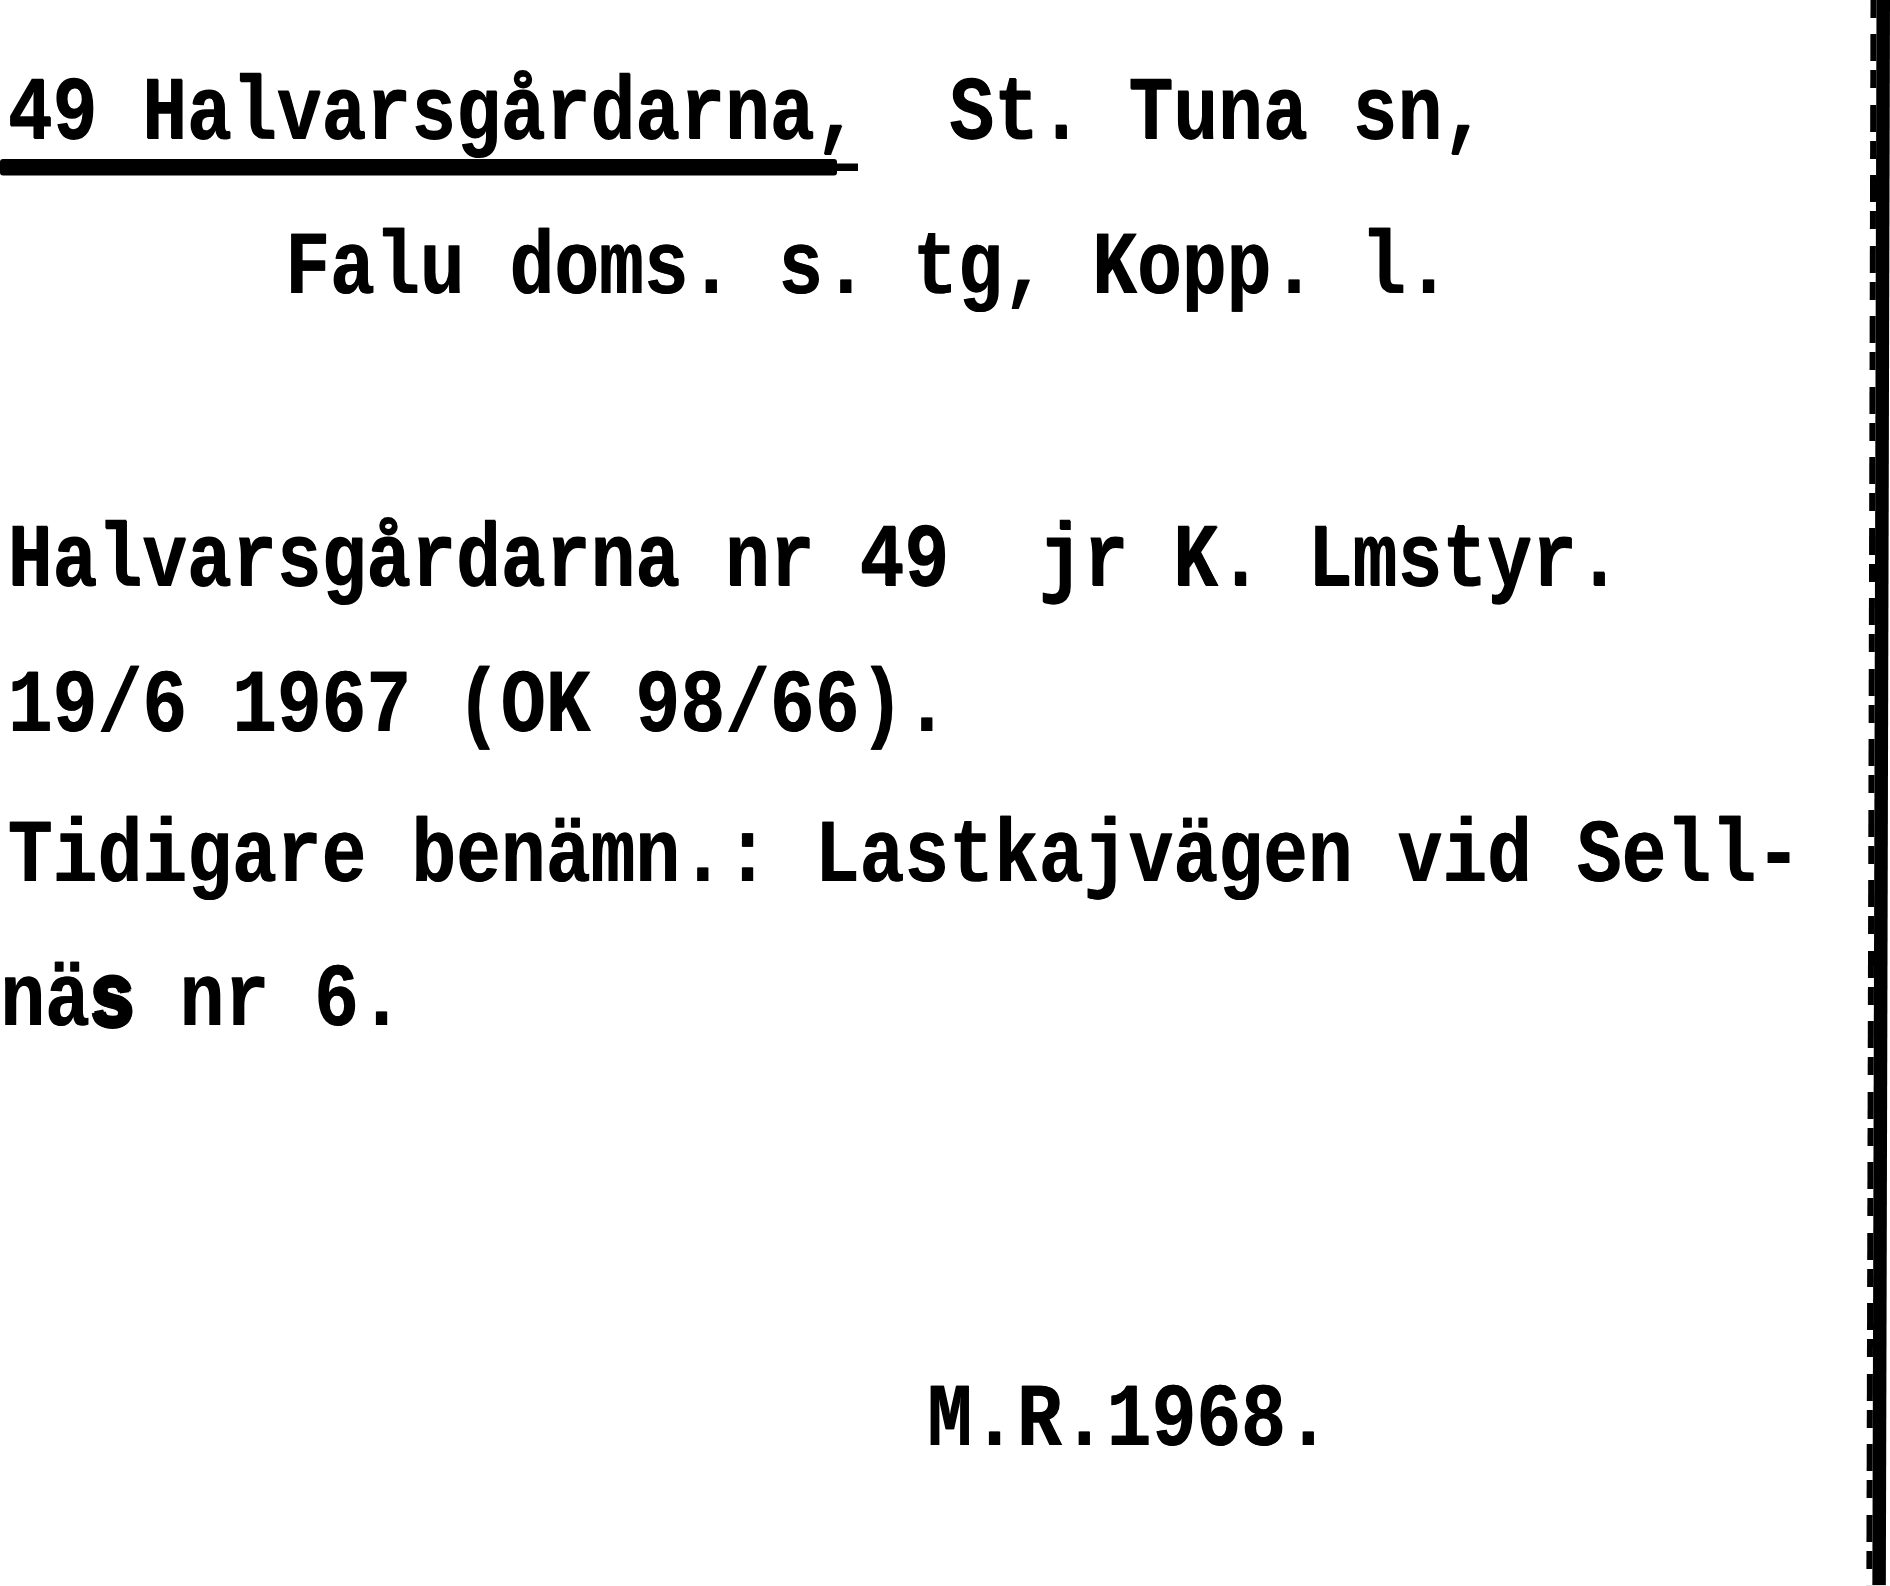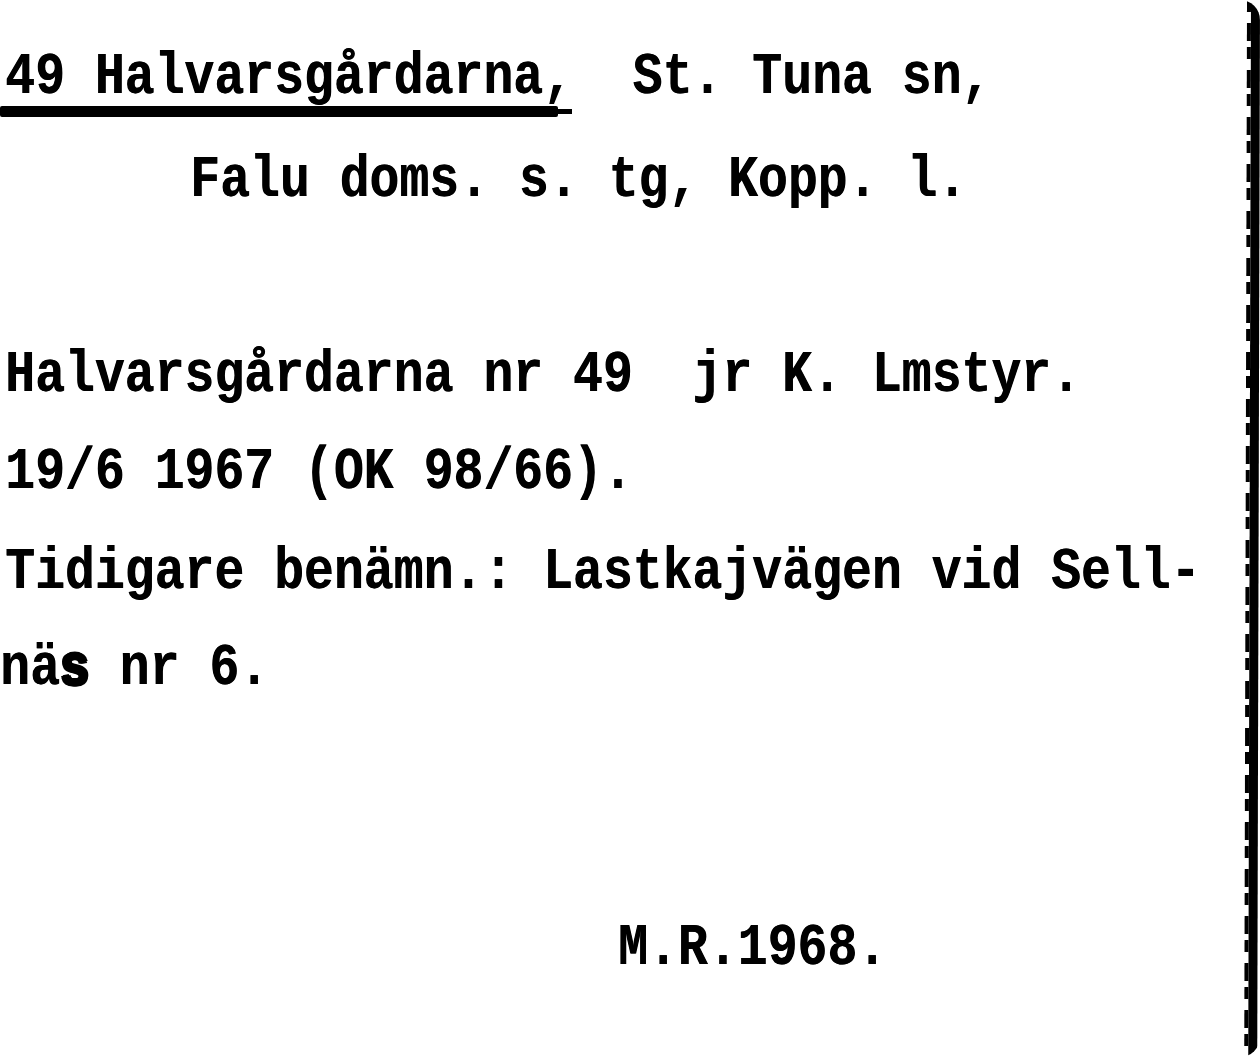--- a/index.html
+++ b/index.html
@@ -8,21 +8,20 @@
     background: #ffffff;
   }
   .page {
     position: relative;
     width: 1260px;
     height: 1057px;
     background: #ffffff;
     overflow: hidden;
     font-family: "Liberation Mono", "DejaVu Sans Mono", monospace;
     color: #000000;
-    border-radius: 20px;
   }
   .line {
     position: absolute;
     font-size: 60px;
     line-height: 60px;
     font-weight: 700;
     white-space: pre;
     letter-spacing: 0;
     transform: scaleX(0.83);
     transform-origin: 0 0;

